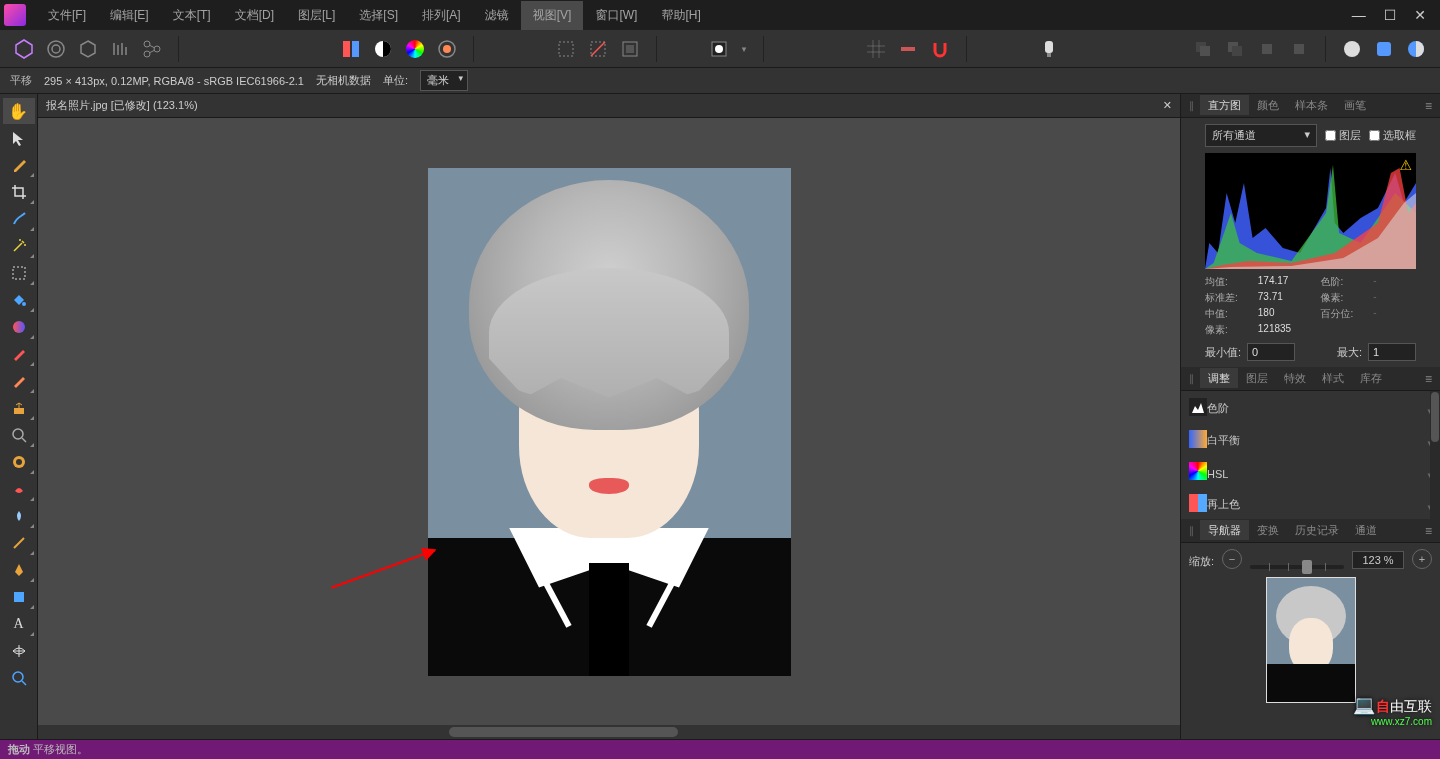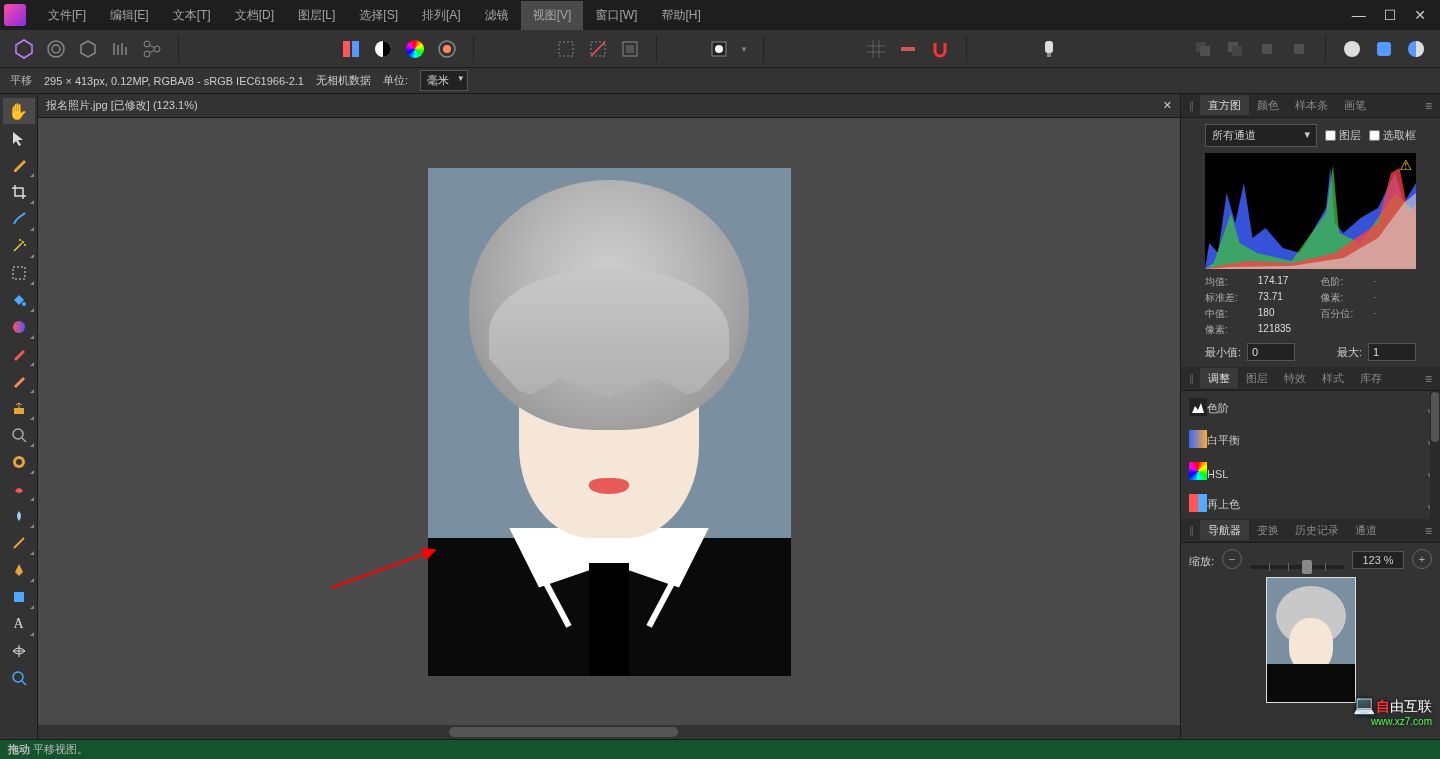--- a/index.html
+++ b/index.html
@@ -79,21 +79,21 @@
 .zoom-btn{width:20px;height:20px;border:1px solid #666;border-radius:50%;display:flex;align-items:center;justify-content:center;cursor:pointer;color:#aaa}
 .zoom-slider{flex:1;height:4px;background:#222;position:relative;border-radius:2px}
 .zoom-slider .tick{position:absolute;width:1px;height:8px;background:#666;top:-2px}
 .zoom-slider .handle{position:absolute;width:10px;height:14px;background:#888;top:-5px;left:55%;border-radius:2px}
 .zoom-val{width:52px;background:#222;border:1px solid #555;padding:2px 4px;text-align:center}
 .nav-preview{margin-top:8px;display:flex;justify-content:center;position:relative;height:140px}
 .nav-img{width:90px;height:126px;background:#7a8fa0;position:relative;overflow:hidden;border:1px solid #ddd}
 .watermark{position:absolute;right:8px;bottom:12px;font-size:14px;color:#fff;text-shadow:0 0 4px #000}
 .watermark .red{color:#ff3333;font-weight:bold}
 .watermark .url{font-size:10px;color:#4fff4f;display:block;text-align:right}
-.status{height:20px;background:#14532d;display:flex;align-items:center;padding:0 8px;font-size:11px;color:#bbb;border-top:1px solid #1a1a1a}
+.status{height:20px;background:#701a75;display:flex;align-items:center;padding:0 8px;font-size:11px;color:#bbb;border-top:1px solid #1a1a1a}
 svg{display:block}
 </style>
 </head>
 <body>
 
 <div class="titlebar">
   <div class="app-icon"></div>
   <div class="menu" id="main-menu">
       <span class="menu-item">文件[F]</span>
       <span class="menu-item">编辑[E]</span>

